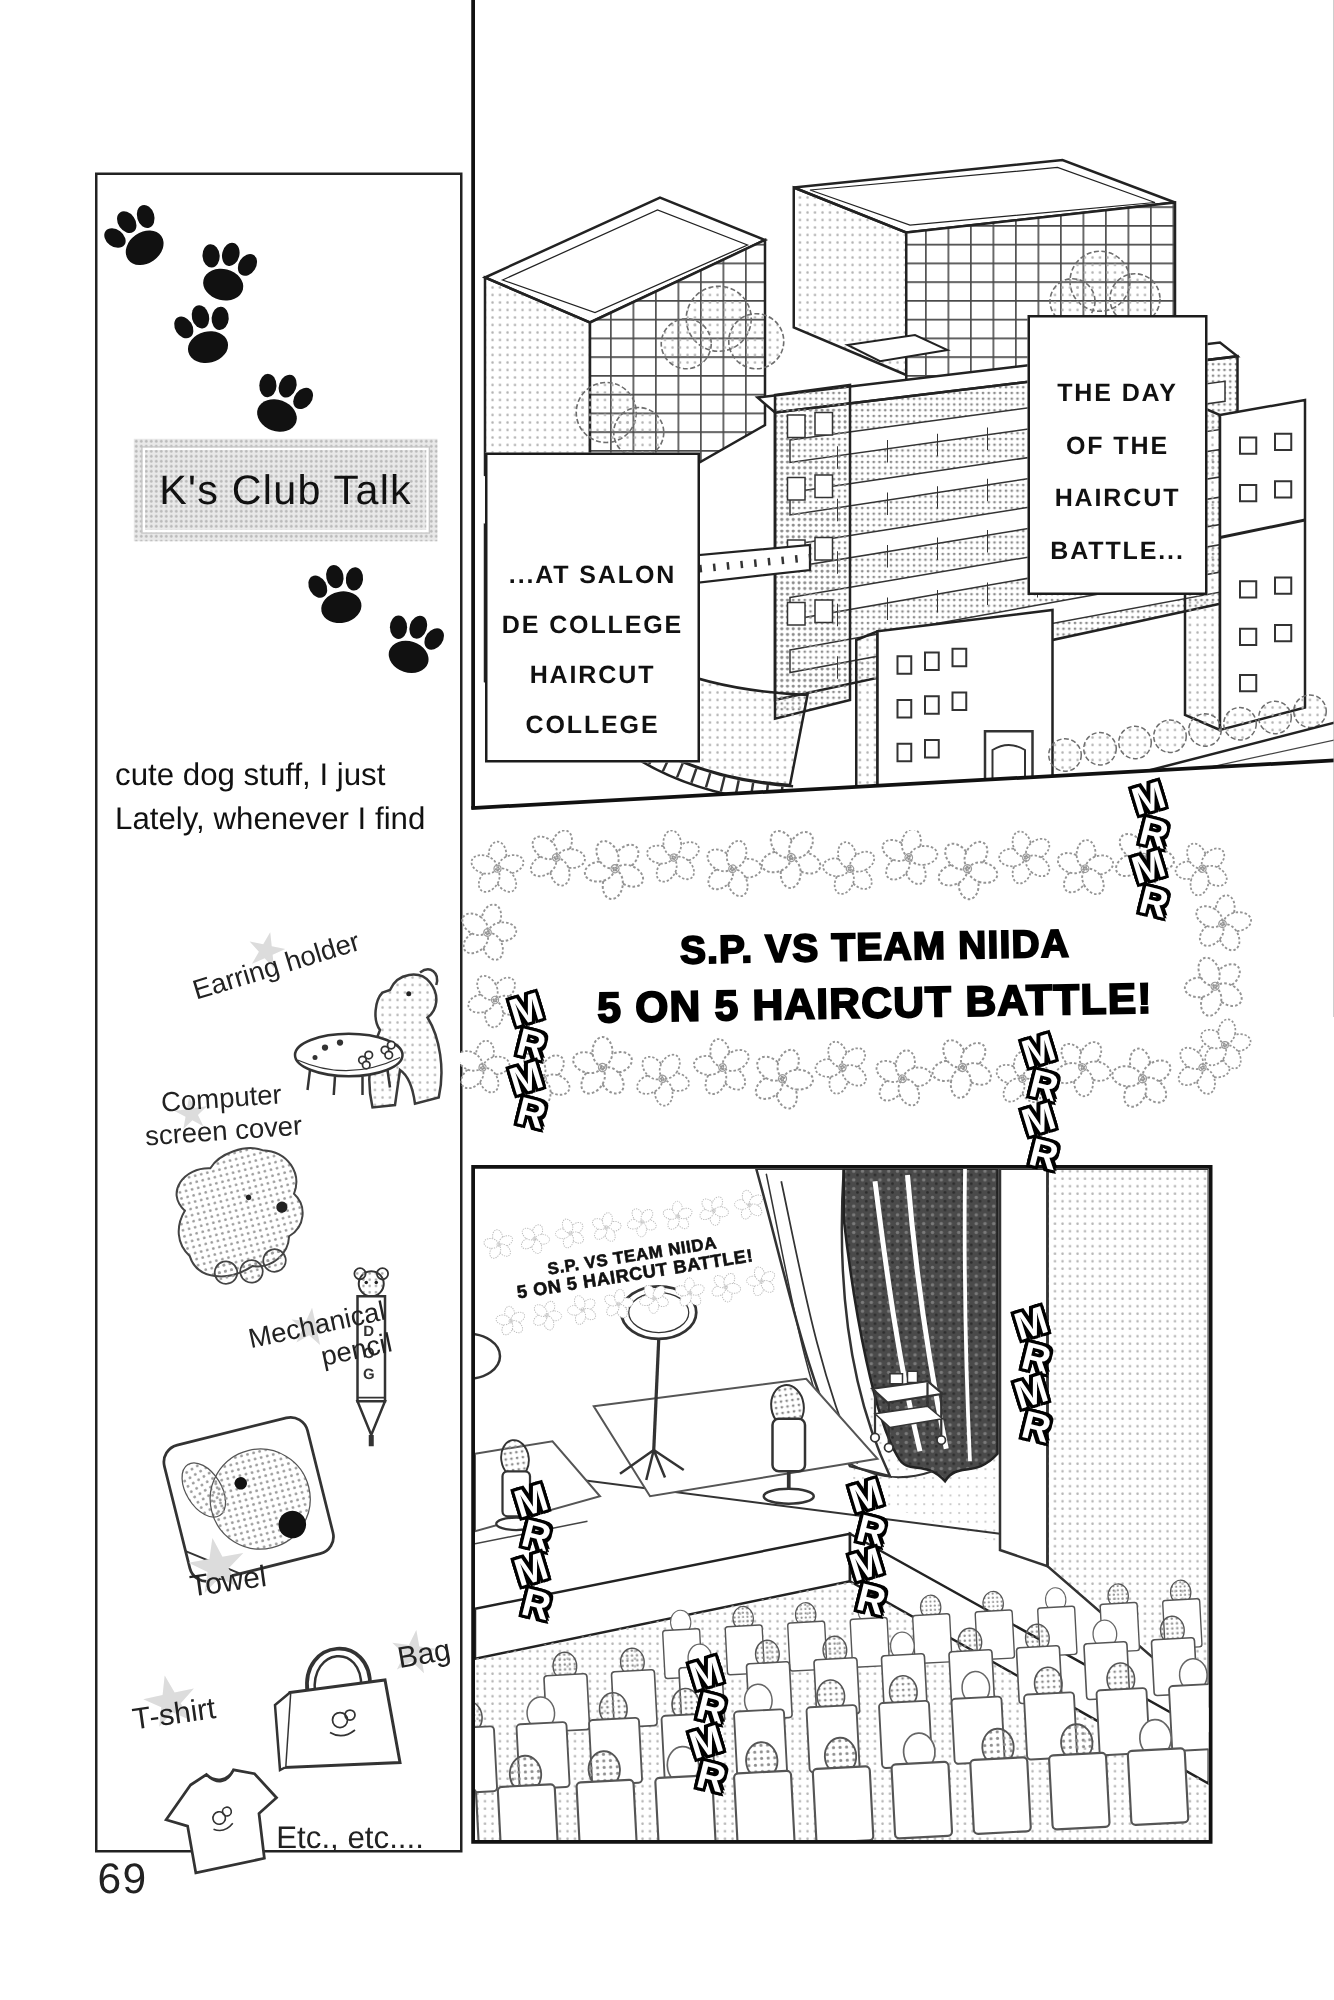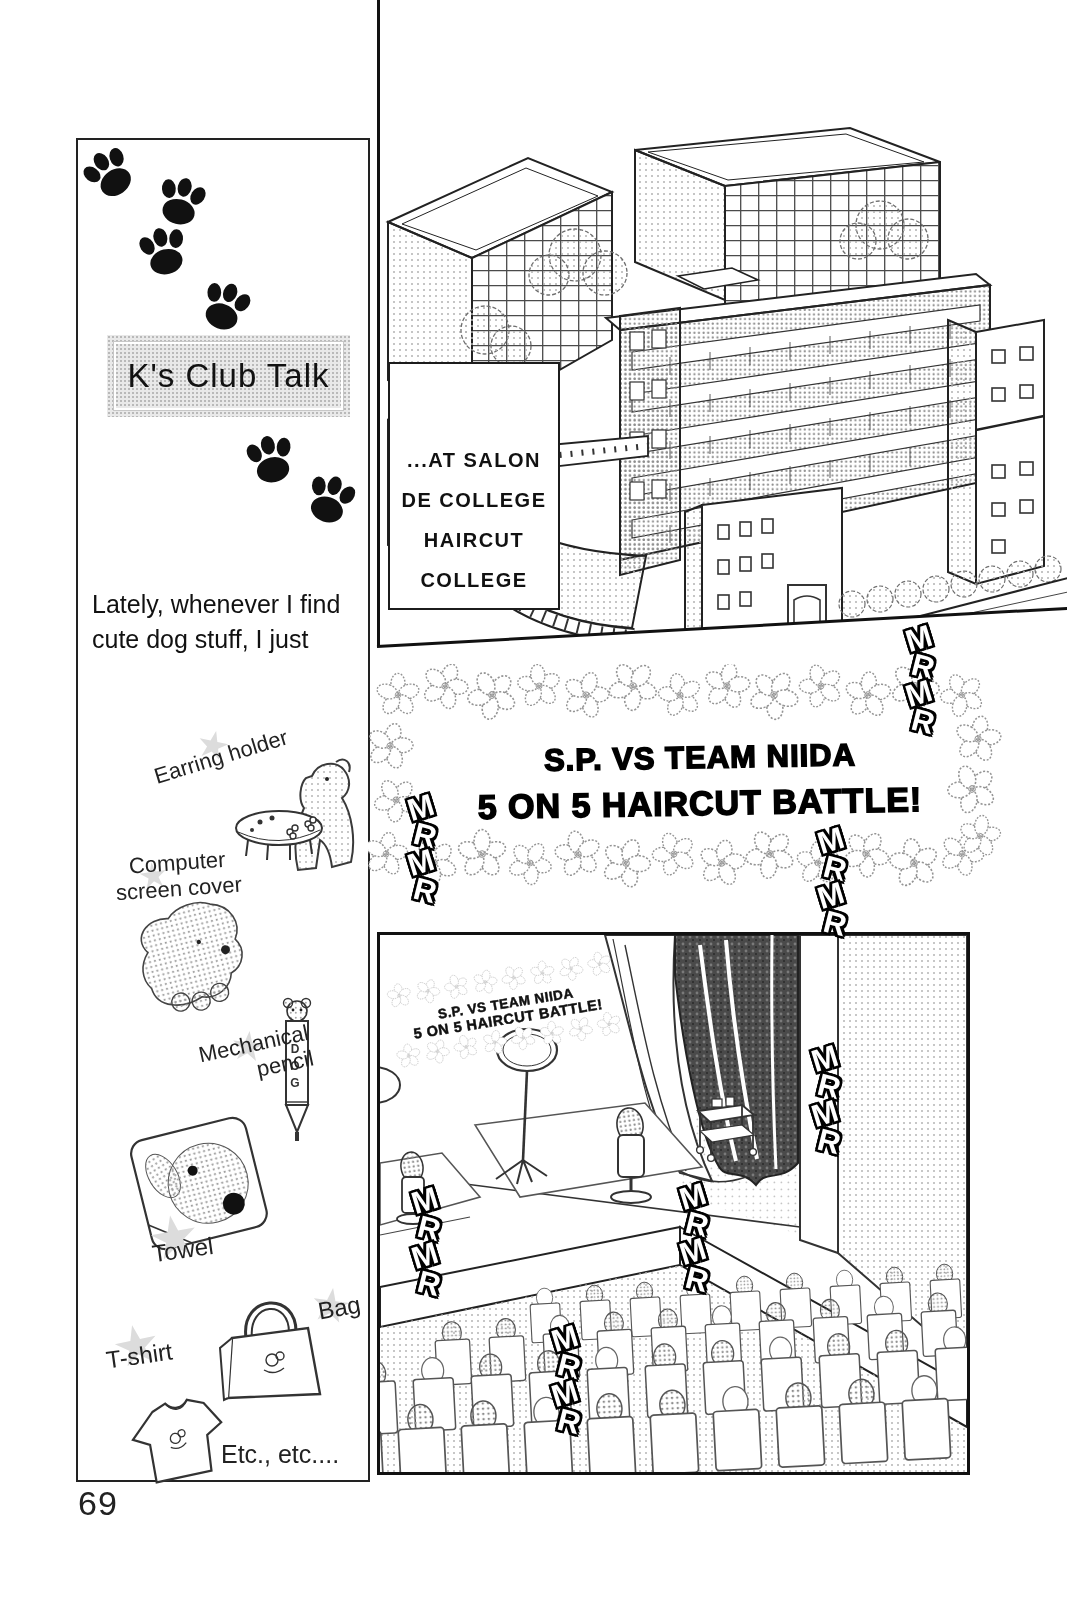--- a/index.html
+++ b/index.html
@@ -2,21 +2,21 @@
 <html><head>
 <meta charset="utf-8">
 <style>
   html,body{margin:0;padding:0;background:#888;}
   #page{position:relative;width:1067px;height:1600px;background:#fff;overflow:hidden;
         font-family:"Liberation Sans",sans-serif;color:#1a1a1a;}
   .abs{position:absolute;}
 
   
   #sidebar{left:76px;top:138px;width:290px;height:1340px;border:2px solid #222;}
-  #sidebar .inner{position:absolute;inset:0;}
+  #sidebar .inner{position:absolute;inset:0;margin-top:16px;}
   #club-title-box{left:29px;top:195px;width:243px;height:82px;
      background-image:radial-gradient(#b9b9b9 1px, transparent 1.2px);
      background-size:4px 4px;background-color:#e9e9e9;}
   #club-title-frame{position:absolute;inset:7px;border:2px solid #fff;outline:1px solid #c7c7c7;
      display:flex;align-items:center;justify-content:center;}
   #club-title{font-size:33px;letter-spacing:1px;color:#111;}
   .hand{font-family:"Liberation Sans",sans-serif;}
   #intro{left:14px;top:447px;width:272px;font-size:25px;line-height:1.38;color:#111;}
   .lab{font-size:22px;color:#222;white-space:nowrap;z-index:2;}
   .star{color:#dcdcdc;z-index:1;line-height:1;}
@@ -92,22 +92,22 @@
         <use href="#pw" transform="translate(252,360) rotate(18) scale(1.25)"></use>
       </svg>
 
       <div id="club-title-box" class="abs">
         <div id="club-title-frame">
           <span id="club-title">K's Club Talk</span>
         </div>
       </div>
 
       <div id="intro" class="abs hand">
+        <div>cute dog stuff, I just</div>
         <div>Lately, whenever I find</div>
-        <div>cute dog stuff, I just</div>
       </div>
 
       <span class="abs star" style="left:118px;top:586px;font-size:38px;transform:rotate(12deg)">★</span>
       <div class="abs lab rot-17" style="left:74px;top:604px">Earring holder</div>
       <svg class="abs" style="left:154px;top:606px" width="128" height="138" viewBox="0 0 128 138">
         <defs>
             <pattern id="pp0" width="6" height="6" patternUnits="userSpaceOnUse">
               <circle cx="2" cy="2" r="1" fill="#b5b5b5"></circle>
             </pattern>
           </defs>
@@ -392,20 +392,26 @@
       <line x1="8" y1="470" x2="62" y2="488" stroke="#333" stroke-width="1.4"></line>
     </svg>
   </div>
 
   <div id="caption-salon" class="abs caption">
     <div>...AT SALON</div>
     <div>DE COLLEGE</div>
     <div>HAIRCUT</div>
     <div>COLLEGE</div>
   </div>
+  <div id="caption-day" class="abs caption">
+    <div>THE DAY</div>
+    <div>OF THE</div>
+    <div>HAIRCUT</div>
+    <div>BATTLE...</div>
+  </div>
 
   <svg id="flowersSvg" class="abs" width="640" height="232" viewBox="0 0 640 232">
       <g transform="translate(30,31) scale(0.94) rotate(0)">
         <ellipse cx="0" cy="-12" rx="7.5" ry="11" class="fl-p" transform="rotate(0)"></ellipse>
         <ellipse cx="0" cy="-12" rx="7.5" ry="11" class="fl-p" transform="rotate(72)"></ellipse>
         <ellipse cx="0" cy="-12" rx="7.5" ry="11" class="fl-p" transform="rotate(144)"></ellipse>
         <ellipse cx="0" cy="-12" rx="7.5" ry="11" class="fl-p" transform="rotate(216)"></ellipse>
         <ellipse cx="0" cy="-12" rx="7.5" ry="11" class="fl-p" transform="rotate(288)"></ellipse>
         <circle r="3" class="fl-c"></circle>
       </g>

